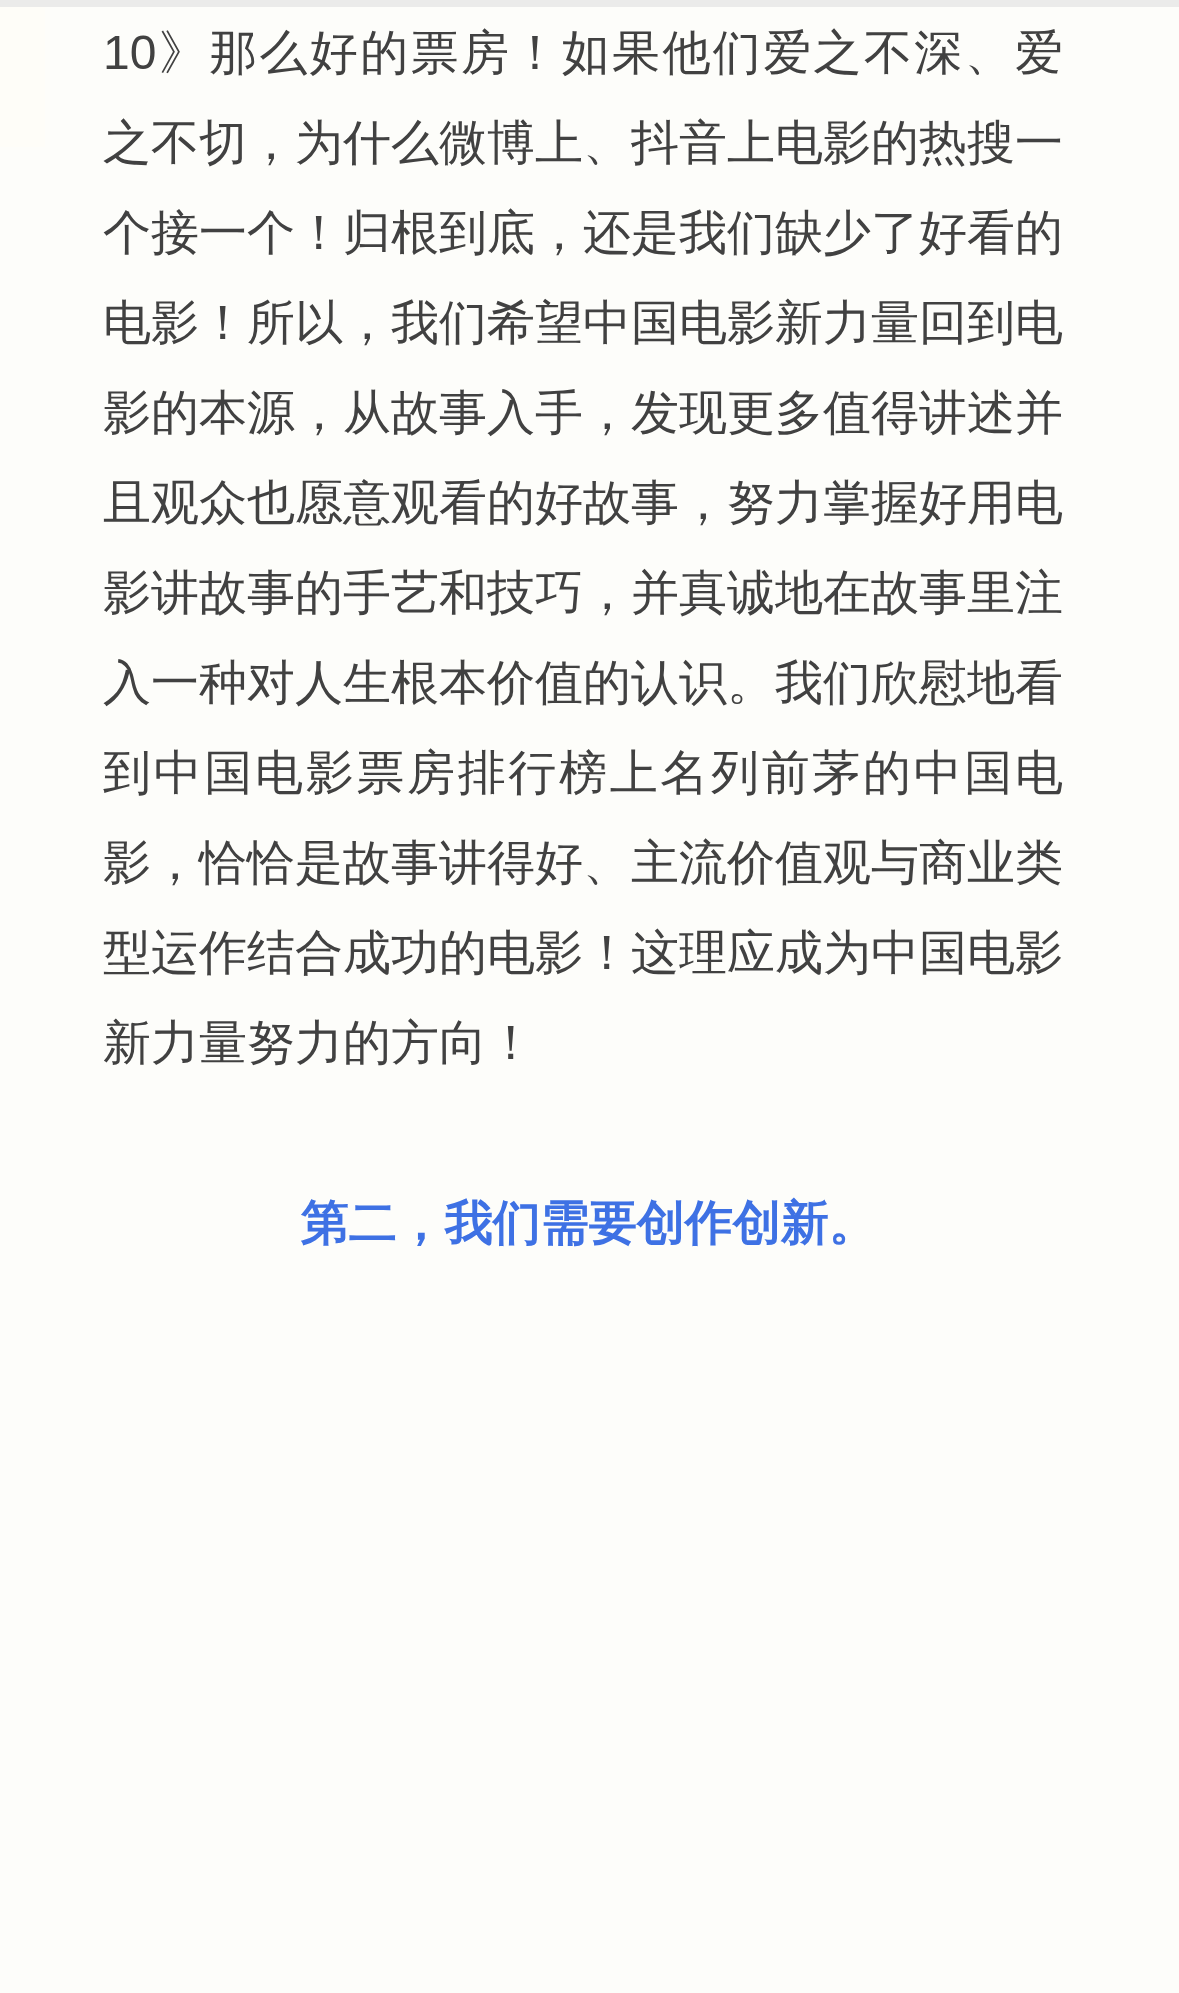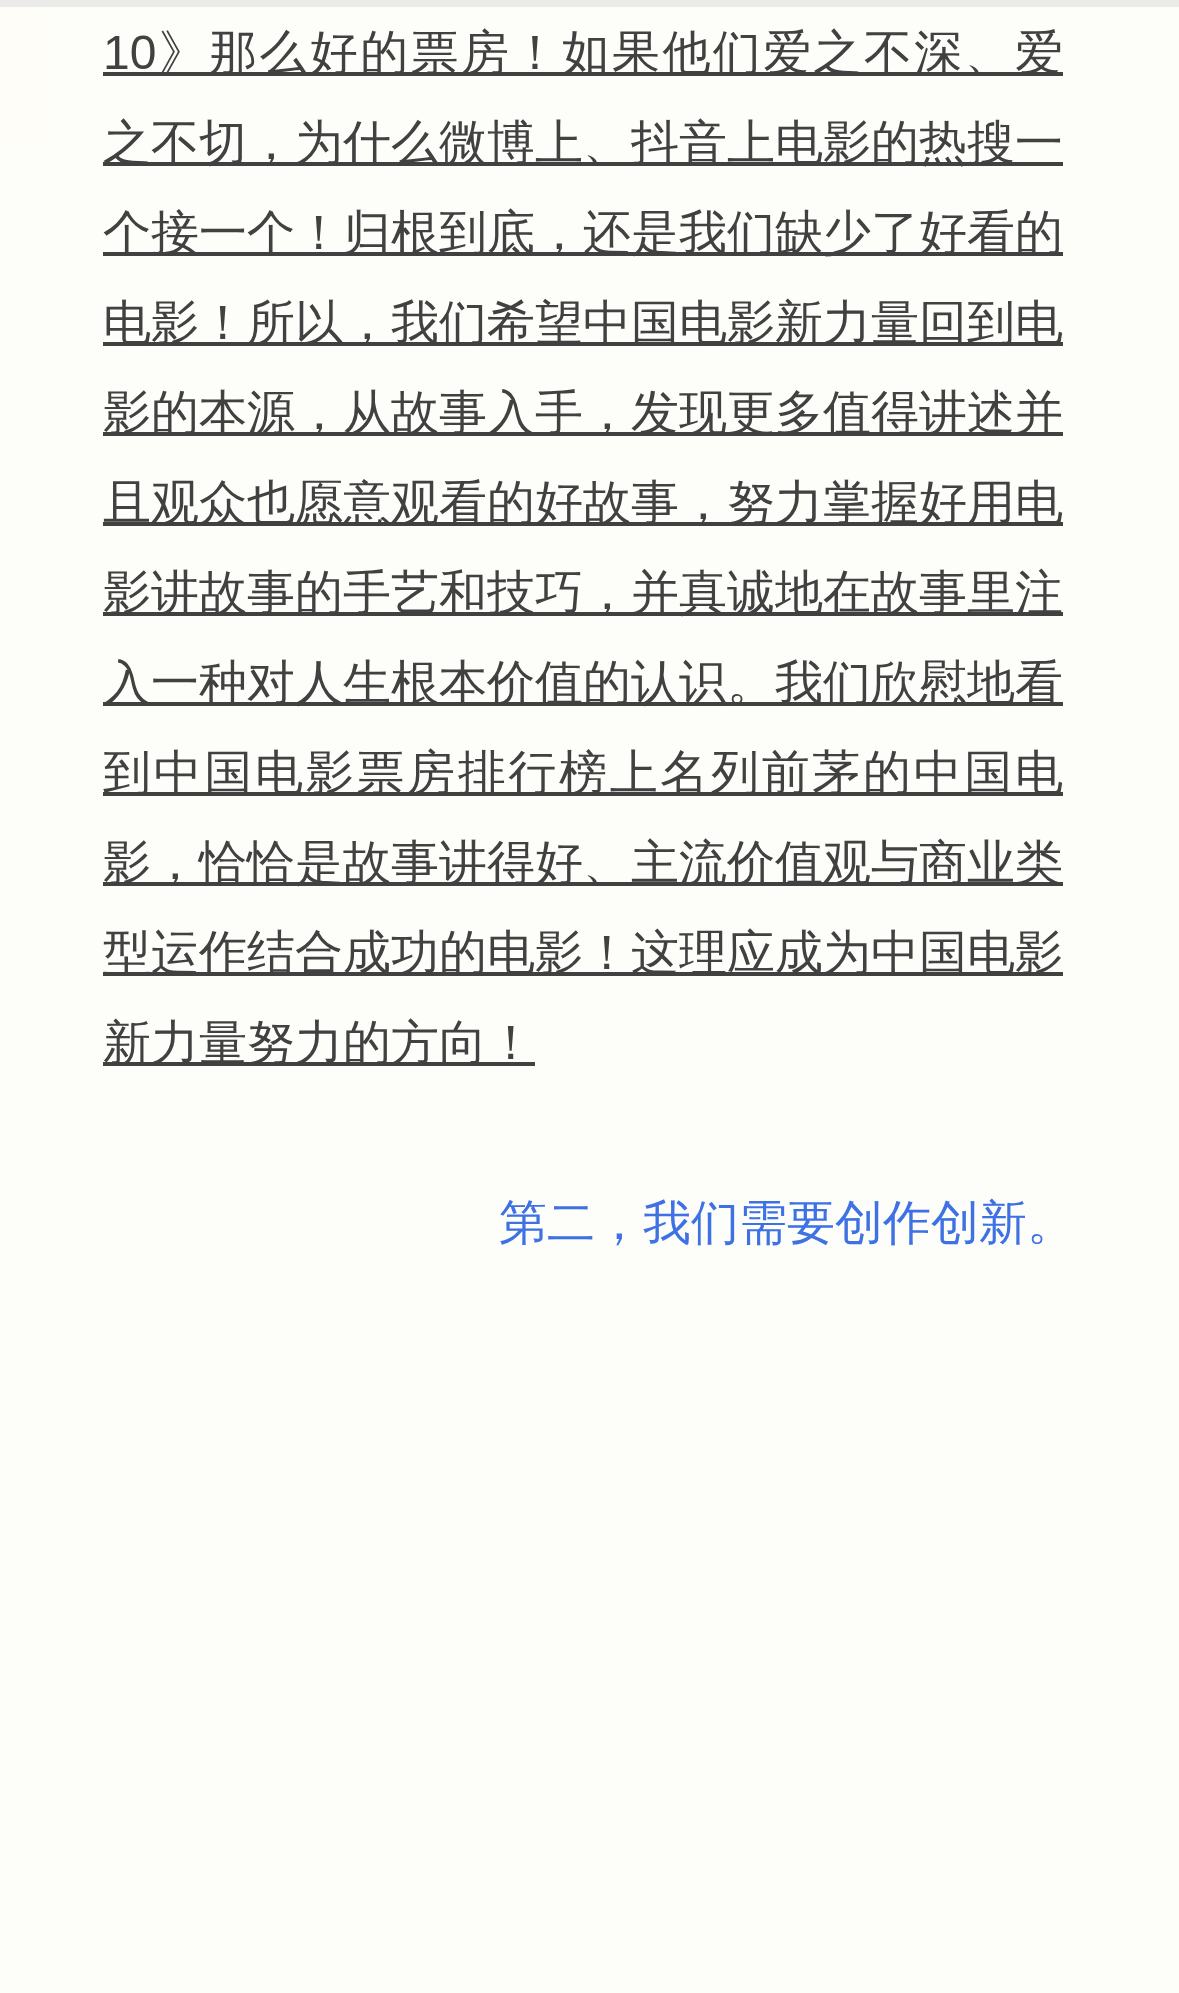--- a/index.html
+++ b/index.html
@@ -39,29 +39,28 @@
     padding: 8px 104px 0 103px;
     color: #414141;
     font-size: 48px;
     line-height: 90px;
     text-align: justify;
     text-justify: inter-character;
     word-break: break-all;
   }
   .para {
     margin: 0 12px 90px 0;
-    text-decoration: underline;
   }
   .section-heading {
     margin: 0 0 93px 0;
     font-size: 48px;
-    font-weight: 400;
+    font-weight: 700;
     line-height: 90px;
     color: #3e71e4;
-    text-align: right;
+    text-align: center;
   }
 </style>
 </head>
 <body>
 
 <div class="top-strip"></div>
 <div class="left-sliver"></div>
 
 <article class="article-body">
   <p class="para">10》那么好的票房！如果他们爱之不深、爱之不切，为什么微博上、抖音上电影的热搜一个接一个！归根到底，还是我们缺少了好看的电影！所以，我们希望中国电影新力量回到电影的本源，从故事入手，发现更多值得讲述并且观众也愿意观看的好故事，努力掌握好用电影讲故事的手艺和技巧，并真诚地在故事里注入一种对人生根本价值的认识。我们欣慰地看到中国电影票房排行榜上名列前茅的中国电影，恰恰是故事讲得好、主流价值观与商业类型运作结合成功的电影！这理应成为中国电影新力量努力的方向！</p>

